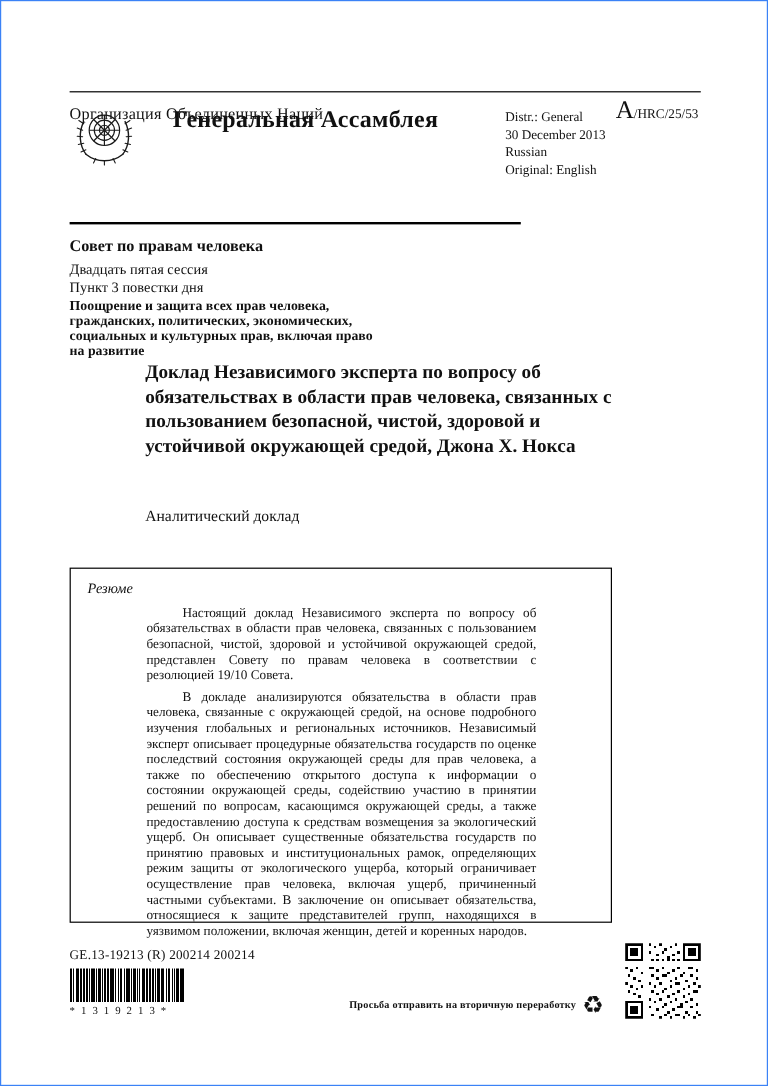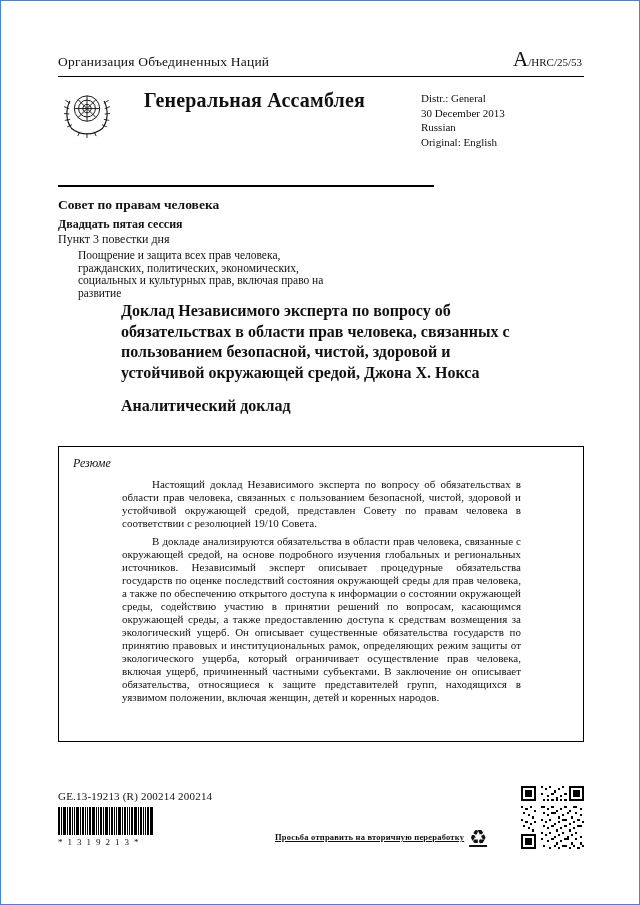--- a/index.html
+++ b/index.html
@@ -16,21 +16,21 @@
   }
   
   .top-header {
     position: absolute;
     left: 57px; right: 57px; top: 48px;
     display: flex;
     justify-content: space-between;
     align-items: flex-end;
   }
   .org-name { font-size: 13.5px; letter-spacing: 0.2px; }
-  .doc-symbol { white-space: nowrap; }
+  .doc-symbol { white-space: nowrap; margin-top: 32px; }
   .doc-symbol .big-a { font-size: 21px; line-height: 1; }
   .doc-symbol .rest { font-size: 11px; }
   .rule-thin {
     position: absolute;
     left: 57px; width: 526px; top: 75px;
     border-top: 1.2px solid #000;
   }
   
   .emblem {
     position: absolute;
@@ -52,35 +52,35 @@
     line-height: 14.5px;
   }
   .rule-thick {
     position: absolute;
     left: 57px; width: 376px; top: 184px;
     border-top: 2px solid #000;
   }
   
   .session-block { position: absolute; left: 57px; top: 196px; width: 300px; }
   .council { font-size: 13.5px; font-weight: bold; margin-bottom: 4px; }
-  .session-line { font-size: 12px; font-weight: bold; line-height: 14px; }
+  .session-line { font-size: 12px; font-weight: normal; line-height: 14px; }
   .agenda-item { font-size: 12px; line-height: 14px; margin-top: 1px; }
   .agenda-title {
-    font-size: 11.5px; font-weight: normal;
-    line-height: 12.5px; margin-top: 3px; width: 255px; margin-left: 20px;
+    font-size: 11.5px; font-weight: bold;
+    line-height: 12.5px; margin-top: 3px; width: 255px;
   }
   
   .title-block { position: absolute; left: 120px; top: 300px; width: 412px; }
   .doc-title { font-size: 16px; font-weight: bold; line-height: 20.5px; }
-  .doc-subtitle { font-size: 16px; font-weight: bold; margin-top: 14px; }
+  .doc-subtitle { font-size: 13px; font-weight: normal; margin-top: 39px; }
   
   .summary-box {
     position: absolute;
-    left: 57px; top: 445px;
-    width: 526px; height: 296px;
+    left: 57px; top: 472px;
+    width: 452px; height: 296px;
     border: 1px solid #000;
   }
   .summary-heading {
     font-style: italic;
     font-size: 12px;
     margin: 9px 0 0 14px;
   }
   .summary-body { margin: 7px 62px 0 63px; }
   .summary-body p {
     font-size: 11px;
@@ -95,25 +95,24 @@
   .barcode-svg { display: block; }
   .barcode-text {
     font-family: Liberation Serif, serif;
     font-size: 9px;
     letter-spacing: 5px;
     margin-top: 2px;
     white-space: nowrap;
   }
   .recycle-row {
     position: absolute;
-    left: 274px; top: 826px;
+    left: 290px; top: 826px;
     display: flex;
     align-items: center;
     gap: 5px;
-    text-decoration: underline;
   }
   .recycle-text { font-size: 8.5px; font-weight: bold; letter-spacing: 0.2px; }
   .recycle-glyph { font-size: 20px; line-height: 1; font-family: "DejaVu Sans", sans-serif; }
   .qr-wrap { position: absolute; left: 520px; top: 785px; width: 63px; height: 63px; }
 </style>
 </head>
 <body>
 
 <div class="page">
 

